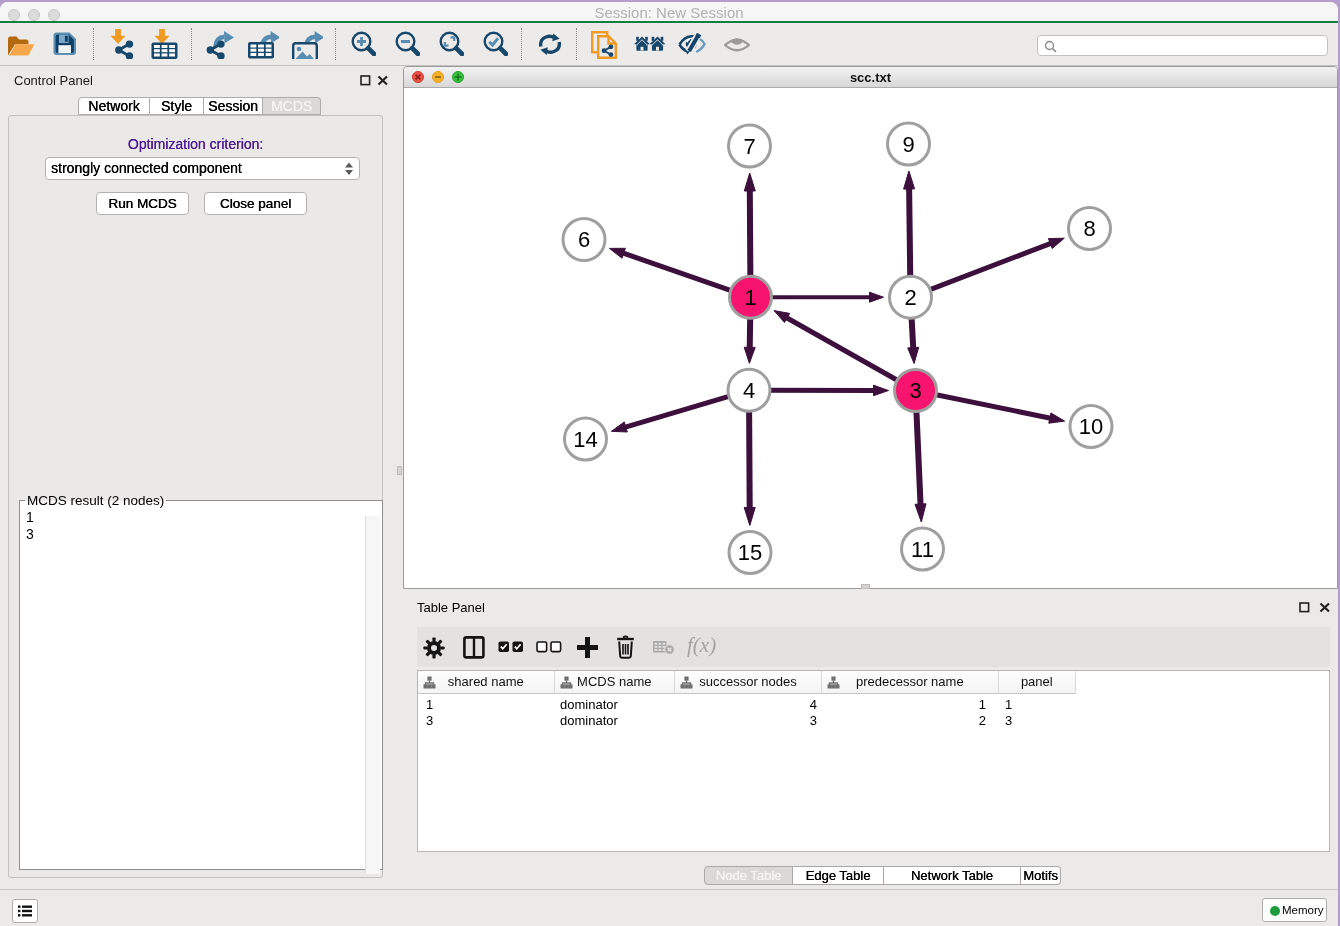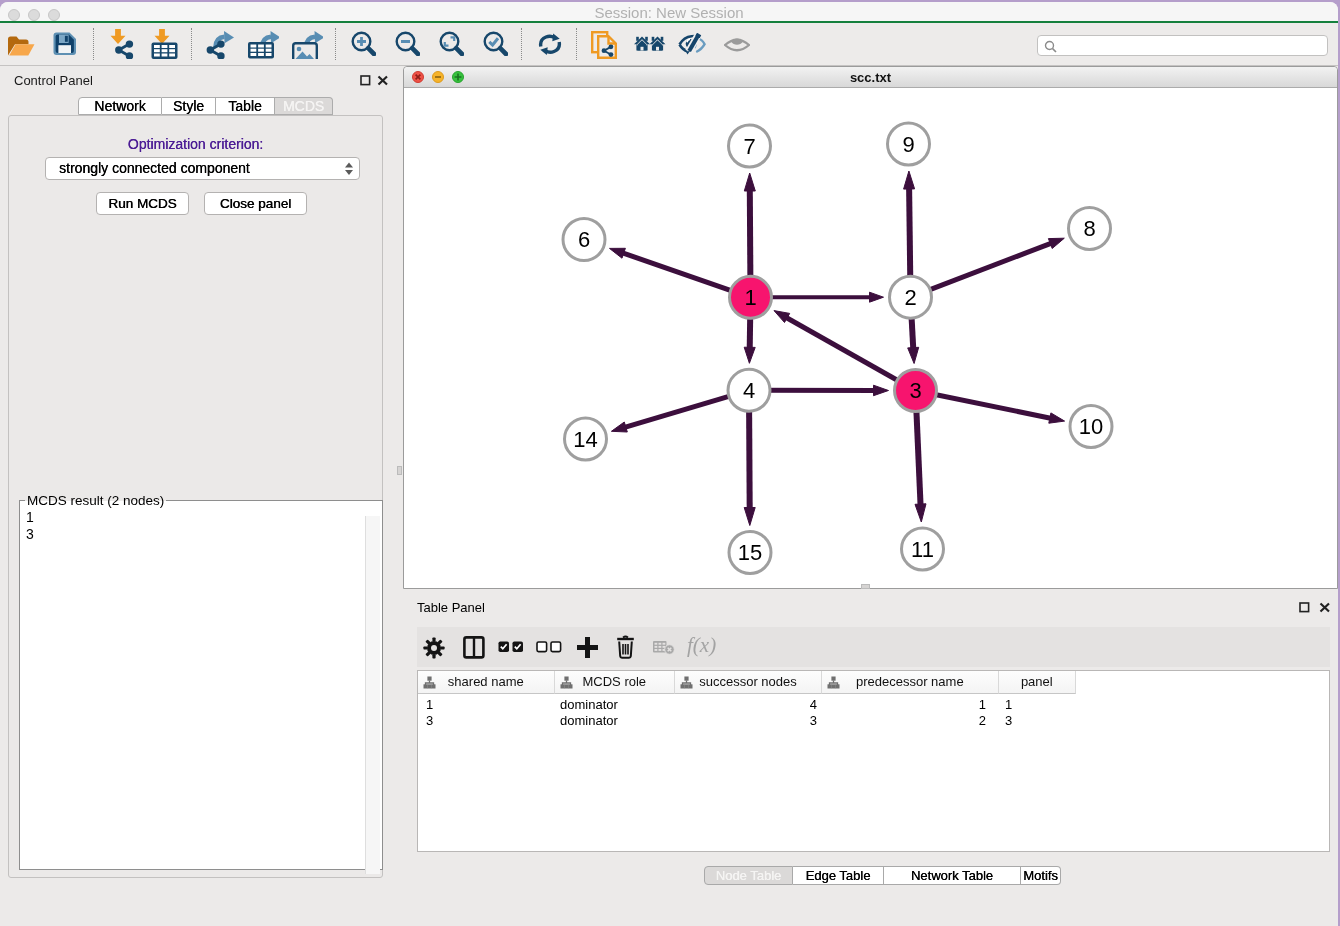--- a/index.html
+++ b/index.html
@@ -35,21 +35,21 @@
     color:#000; }
   .cptab.first { border-left:1px solid #acacac; border-top-left-radius:4px; }
   .cptab.sel { background:#dbd9d8; color:#f5f4f3; border-top-right-radius:4px; }
   #cp-pane { position:absolute; left:8px; top:49px; width:375px; height:763px;
     background:#ebe9e8; border:1px solid #c3c1c0; border-radius:3px; }
   #opt-label { position:absolute; top:20px; width:100%; text-align:center;
     font-size:14px; color:#4c1d95; text-shadow:0.3px 0 0 currentColor; }
   #opt-select { position:absolute; left:36px; top:41px; width:315px; height:23px;
     text-shadow:0.3px 0 0 currentColor;
     background:#fff; border:1px solid #b4b2b1; border-radius:4px;
-    font-size:14px; line-height:21px; padding-left:13px; color:#000; }
+    font-size:14px; line-height:21px; padding-left:5px; color:#000; }
   .btn { position:absolute; top:76px; height:23px; background:#fff;
     border:1px solid #b4b2b1; border-radius:4px; font-size:13.5px;
     text-shadow:0.3px 0 0 currentColor;
     text-align:center; line-height:21px; color:#000; }
   #btn-run { left:87px; width:93px; }
   #btn-close { left:195px; width:103px; }
   #mcds-fs { position:absolute; left:10px; top:384px; width:364px; height:370px;
     border:1px solid #8e8e8e; background:#fff; }
   #mcds-legend { position:absolute; left:5px; top:-8px;
     background:linear-gradient(#ebe9e8 50%, #ffffff 50%);
@@ -297,23 +297,23 @@
 
   <div id="cpanel">
     <div id="cpanel-head">Control Panel</div>
     <svg style="position:absolute;left:360px;top:9px" width="11" height="11">
         <rect x="1" y="1" width="8.6" height="8.6" fill="none" stroke="#222" stroke-width="1.6"></rect>
       </svg>
     <svg style="position:absolute;left:377px;top:9px" width="12" height="11">
         <path d="M1.5,1.5 L10,9.5 M10,1.5 L1.5,9.5" stroke="#222" stroke-width="2.2"></path>
       </svg>
     <div id="cp-tabs">
-      <div class="cptab first" style="width:84px">Network</div>
+      <div class="cptab first" style="width:72px">Network</div>
         <div class="cptab" style="width:54px">Style</div>
-        <div class="cptab" style="width:59px">Table</div>
+        <div class="cptab" style="width:59px">Session</div>
         <div class="cptab sel" style="width:58px">MCDS</div>
     </div>
     <div id="cp-pane">
       <div id="opt-label">Optimization criterion:</div>
       <div id="opt-select">strongly connected component
       <svg style="position:absolute;right:5px;top:4px" width="10" height="14">
             <polygon points="5,0.5 9,5.5 1,5.5" fill="#5a5a5a"></polygon>
             <polygon points="5,13 9,8 1,8" fill="#5a5a5a"></polygon>
           </svg>
     </div>
@@ -496,21 +496,21 @@
 <div class="th" style="left:136.6px;width:120.4px"><svg class="treeic" width="13" height="13">
             <g fill="none" stroke="#6f6f6f" stroke-width="1.3">
               <path d="M6.5,4.5 L6.5,7 M2.5,9.5 L2.5,7 L10.5,7 L10.5,9.5"></path>
             </g>
             <g fill="#6f6f6f">
               <rect x="4.4" y="0.5" width="4.2" height="4.2"></rect>
               <rect x="0.5" y="8.3" width="4.2" height="4.2"></rect>
               <rect x="4.4" y="8.3" width="4.2" height="4.2"></rect>
               <rect x="8.3" y="8.3" width="4.2" height="4.2"></rect>
             </g>
-          </svg><span>MCDS role</span></div>
+          </svg><span>MCDS name</span></div>
 <div class="th" style="left:257px;width:147px"><svg class="treeic" width="13" height="13">
             <g fill="none" stroke="#6f6f6f" stroke-width="1.3">
               <path d="M6.5,4.5 L6.5,7 M2.5,9.5 L2.5,7 L10.5,7 L10.5,9.5"></path>
             </g>
             <g fill="#6f6f6f">
               <rect x="4.4" y="0.5" width="4.2" height="4.2"></rect>
               <rect x="0.5" y="8.3" width="4.2" height="4.2"></rect>
               <rect x="4.4" y="8.3" width="4.2" height="4.2"></rect>
               <rect x="8.3" y="8.3" width="4.2" height="4.2"></rect>
             </g>
@@ -536,15 +536,33 @@
 <div class="td" style="left:142px;top:42px">dominator</div>
 <div class="td" style="left:359px;top:42px;width:40px;text-align:right">3</div>
 <div class="td" style="left:528px;top:42px;width:40px;text-align:right">2</div>
 <div class="td" style="left:587px;top:42px">3</div>
       </div>
     <div id="tp-tabs">
       <span class="tptab first sel" style="width:89px">Node Table</span><span class="tptab" style="width:91px">Edge Table</span><span class="tptab" style="width:137px">Network Table</span><span class="tptab last" style="width:40px">Motifs</span>
     </div>
   </div>
 
+  <div id="statusbar">
+    <div id="sb-list">
+        <svg width="24" height="22" style="position:absolute;left:0;top:0">
+   <g fill="#111">
+            <rect x="5" y="5.5" width="2.4" height="2.4"></rect>
+            <rect x="5" y="9.8" width="2.4" height="2.4"></rect>
+            <rect x="5" y="14.1" width="2.4" height="2.4"></rect>
+   <rect x="9" y="5.5" width="10" height="2.4"></rect>
+            <rect x="9" y="9.8" width="10" height="2.4"></rect>
+            <rect x="9" y="14.1" width="10" height="2.4"></rect>
+          </g>
+        </svg>
+      </div>
+    <div id="sb-mem">
+        <span class="dot"></span>
+        <span class="lbl">Memory</span>
+      </div>
+  </div>
 </div>
   <div style="position:absolute;left:397px;top:466px;width:5px;height:9px;background:#d6d4d3;border:1px solid #bbb"></div>
   <div style="position:absolute;left:861px;top:584px;width:9px;height:5px;background:#d6d4d3;border:1px solid #bbb"></div>
 
 </body></html>

